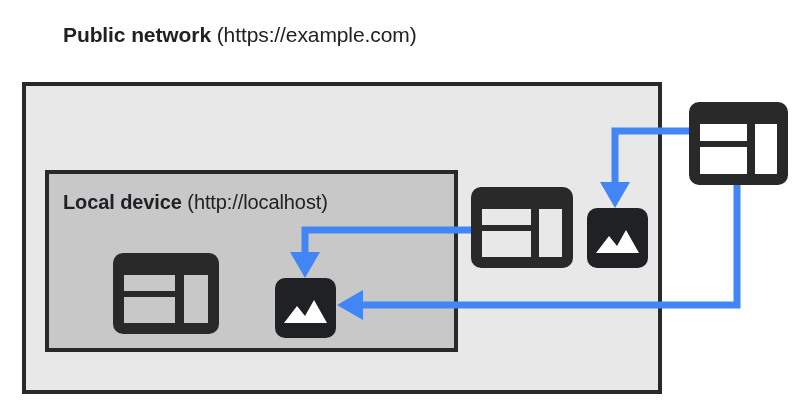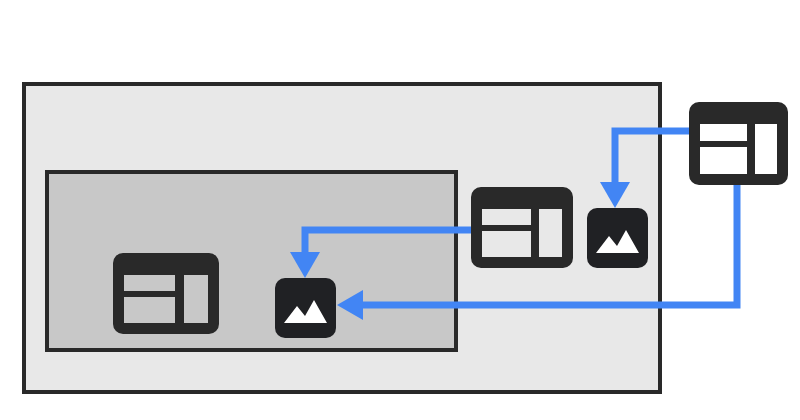--- a/index.html
+++ b/index.html
@@ -85,26 +85,34 @@
     pointer-events: none;
   }
 </style>
 </head>
 <body>
 
 <div id="canvas">
 
   <div class="box" id="public-network-box"></div>
 
+  <div class="label" id="public-network-label">
+    <span class="name">Public network</span> 
+    <span class="url">(https://example.com)</span>
+  </div>
 
   <div class="box" id="private-network-box"></div>
 
 
   <div class="box" id="local-device-box"></div>
 
+  <div class="label" id="local-device-label">
+    <span class="name">Local device</span> 
+    <span class="url">(http://localhost)</span>
+  </div>
 
   <svg class="icon" id="browser-icon-local" viewBox="0 0 106 81">
     <path fill="#292929" fill-rule="evenodd" d="M10,0 H96 A10,10 0 0 1 106,10 V71 A10,10 0 0 1 96,81 H10
          A10,10 0 0 1 0,71 V10 A10,10 0 0 1 10,0 Z
          M11,22 H62 V38 H11 Z
          M11,44 H62 V70 H11 Z
          M71,22 H95 V70 H71 Z"></path>
   </svg>
 
   <svg class="icon" id="image-icon-local" viewBox="0 0 61 60">

